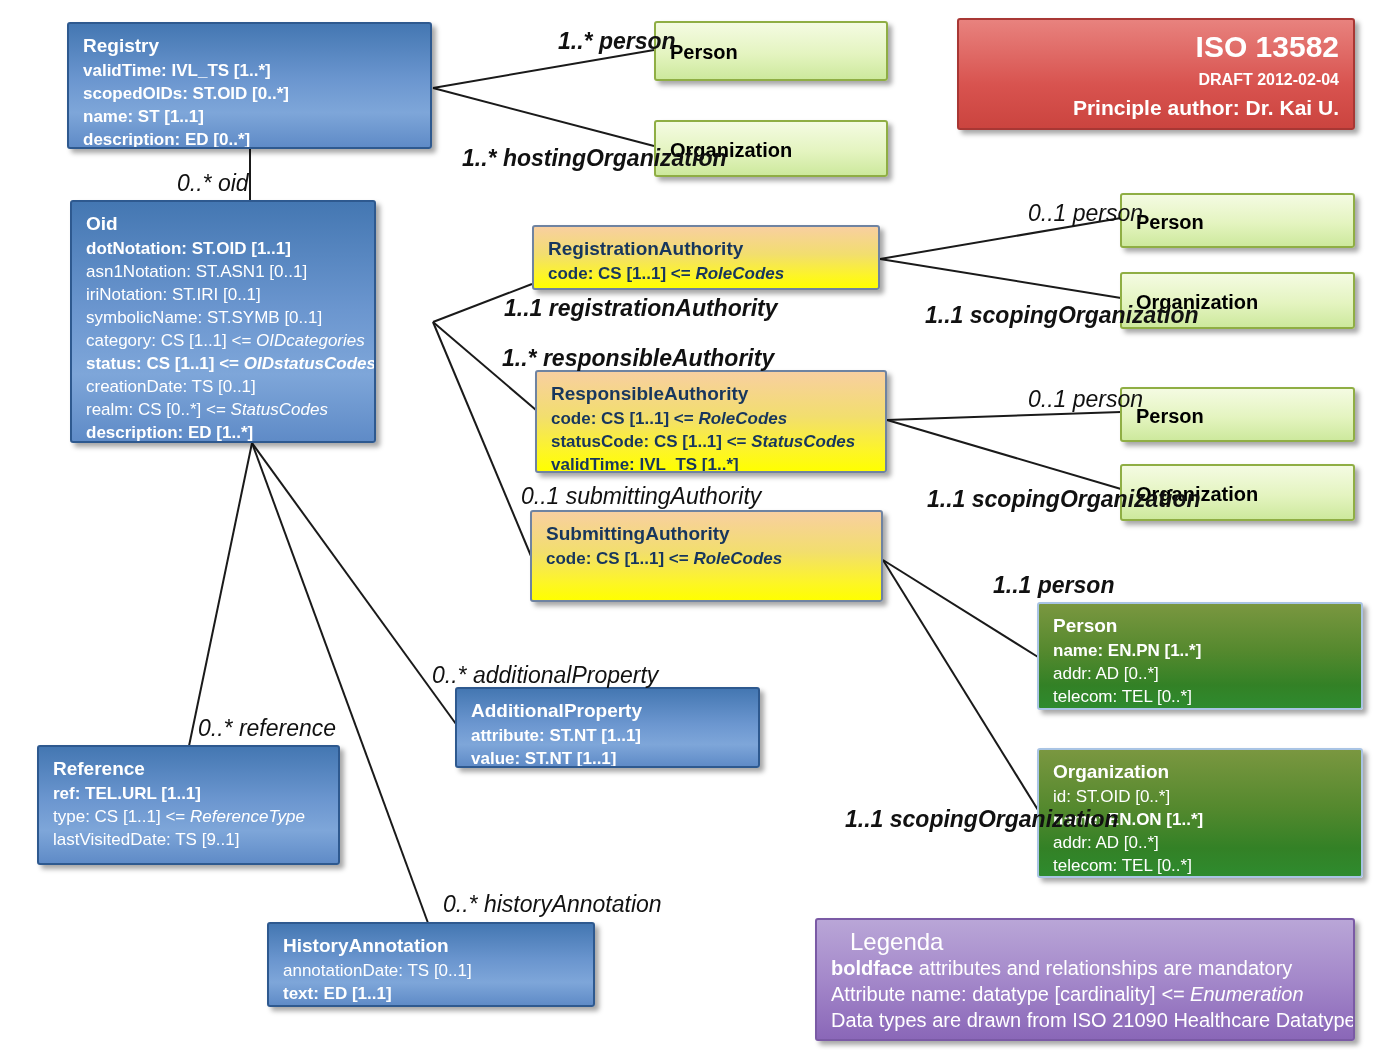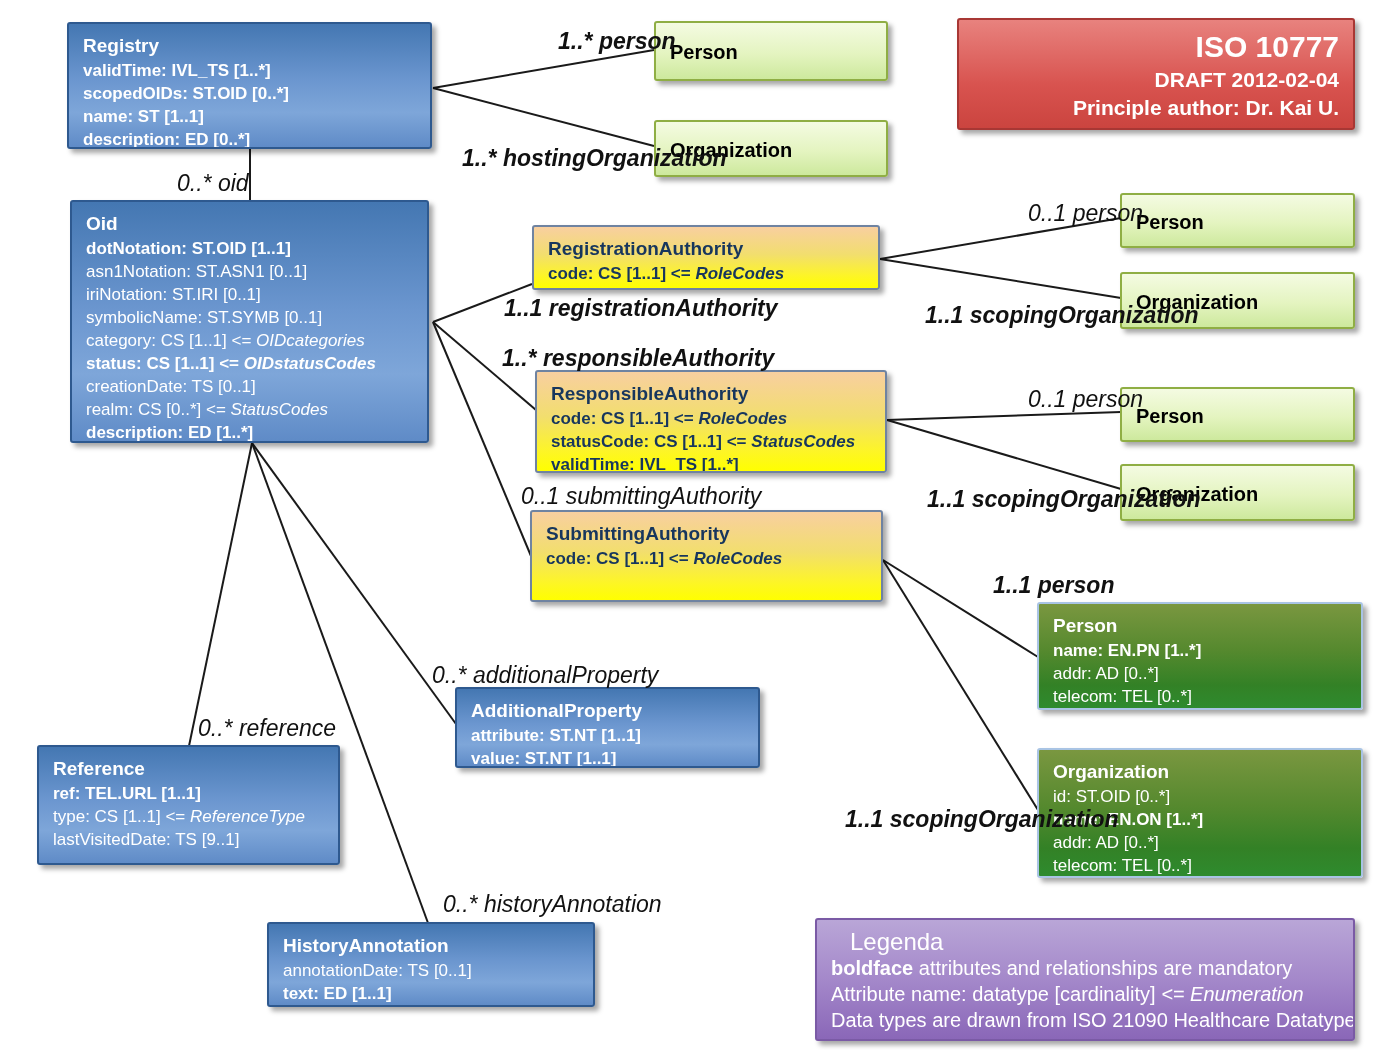--- a/index.html
+++ b/index.html
@@ -41,21 +41,21 @@
   .red {
     background:linear-gradient(180deg,#e8827e 0%, #d8534f 60%, #cb443f 100%);
     border:2px solid #a83734; color:#ffffff;
     text-align:right; padding:8px 14px;
   }
   .purple {
     background:linear-gradient(180deg,#b9a6d7 0%, #a488ca 50%, #8a67b8 100%);
     border:2px solid #7a5aa5; color:#ffffff;
   }
   .iso-line1 { font-size:30px; font-weight:bold; line-height:38px; }
-  .iso-line2 { font-size:21px; font-weight:bold; line-height:28px; }
+  .iso-line2 { font-size:16px; font-weight:bold; line-height:28px; }
   .iso-line3 { font-size:21px; font-weight:bold; line-height:28px; }
 
   .edge-label {
     position:absolute; font-size:23px; font-style:italic; color:#111111; white-space:nowrap;
   }
   .edge-label.bold { font-weight:bold; }
 
   .legend-line { font-size:20px; line-height:26px; white-space:nowrap; }
   .legend-title { font-size:24px; font-weight:normal; line-height:26px;margin-left:19px; }
   .lb { font-weight:bold; }
@@ -98,26 +98,26 @@
 
   <div class="box green-light" style="left:654px;top:21px;width:234px;height:60px">
     <div class="box-title">Person</div>
   </div>
 
   <div class="box green-light" style="left:654px;top:120px;width:234px;height:57px">
     <div class="box-title">Organization</div>
   </div>
 
   <div class="box red" style="left:957px;top:18px;width:398px;height:112px">
-    <div class="iso-line1">ISO 10777</div>
+    <div class="iso-line1">ISO 13582</div>
     <div class="iso-line2">DRAFT 2012-02-04</div>
     <div class="iso-line3">Principle author: Dr. Kai U. Heitmann</div>
   </div>
 
-  <div class="box blue" style="left:70px;top:200px;width:359px;height:243px">
+  <div class="box blue" style="left:70px;top:200px;width:306px;height:243px">
     <div class="box-title">Oid</div>
     <div>
         <div class="attr bold"><span>dotNotation: ST.OID [1..1]</span></div>
         <div class="attr"><span>asn1Notation: ST.ASN1 [0..1]</span></div>
         <div class="attr"><span>iriNotation: ST.IRI [0..1]</span></div>
         <div class="attr"><span>symbolicName: ST.SYMB [0..1]</span></div>
         <div class="attr"><span>category: CS [1..1] &lt;= </span><span class="enum">OIDcategories</span></div>
         <div class="attr bold"><span>status: CS [1..1] &lt;= </span><span class="enum">OIDstatusCodes</span></div>
         <div class="attr"><span>creationDate: TS [0..1]</span></div>
         <div class="attr"><span>realm: CS [0..*] &lt;= </span><span class="enum">StatusCodes</span></div>

